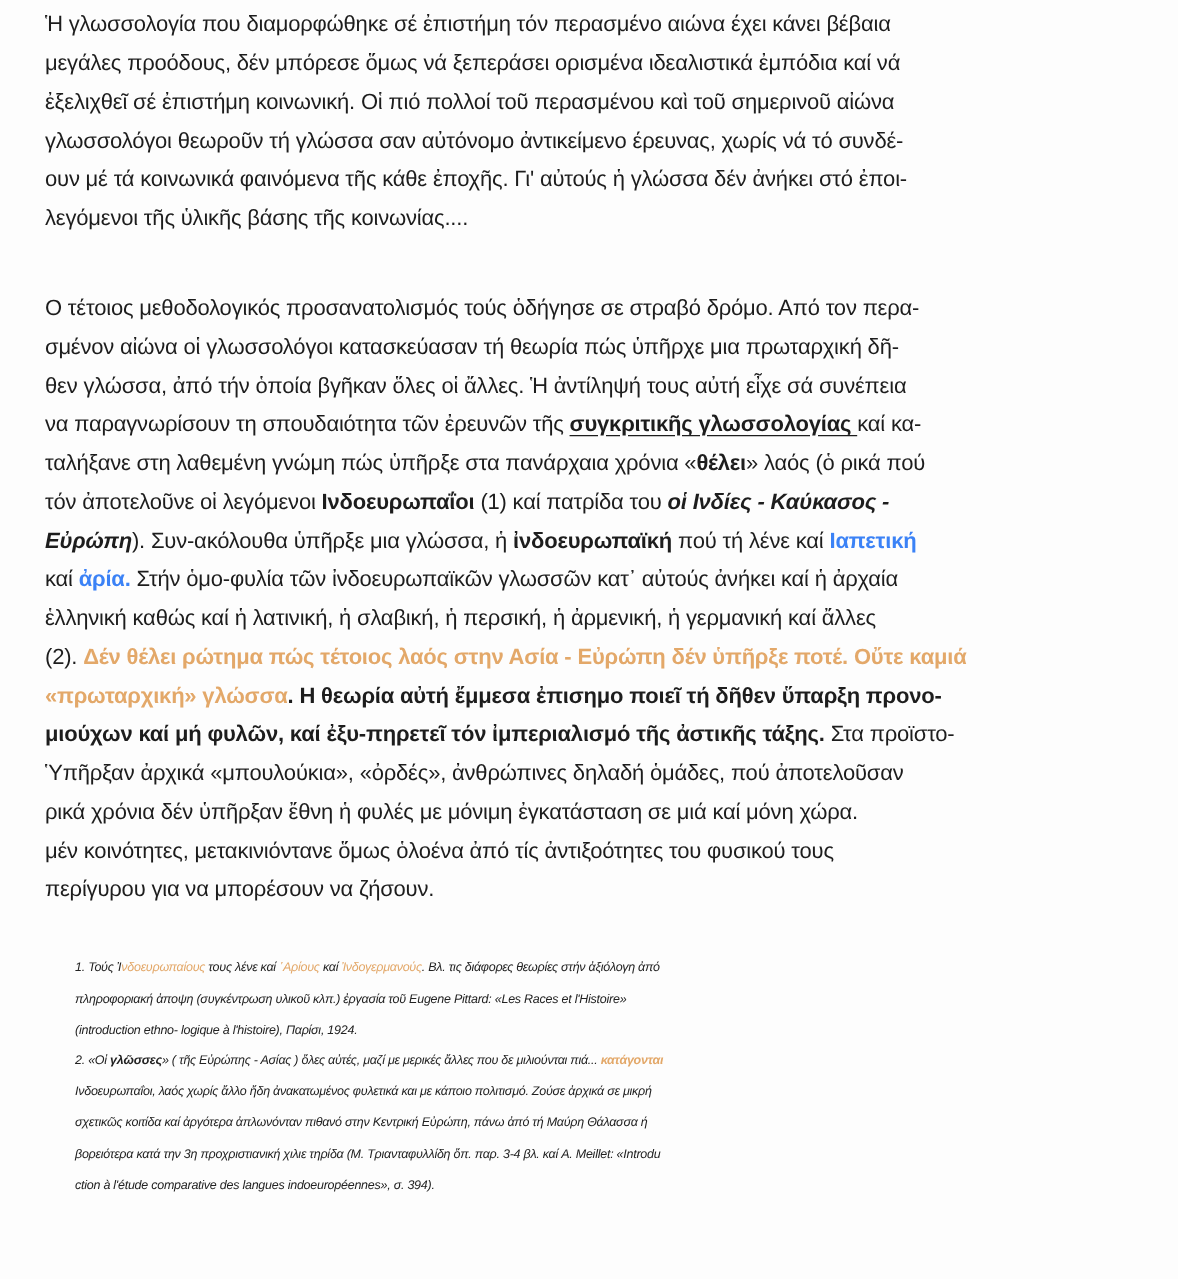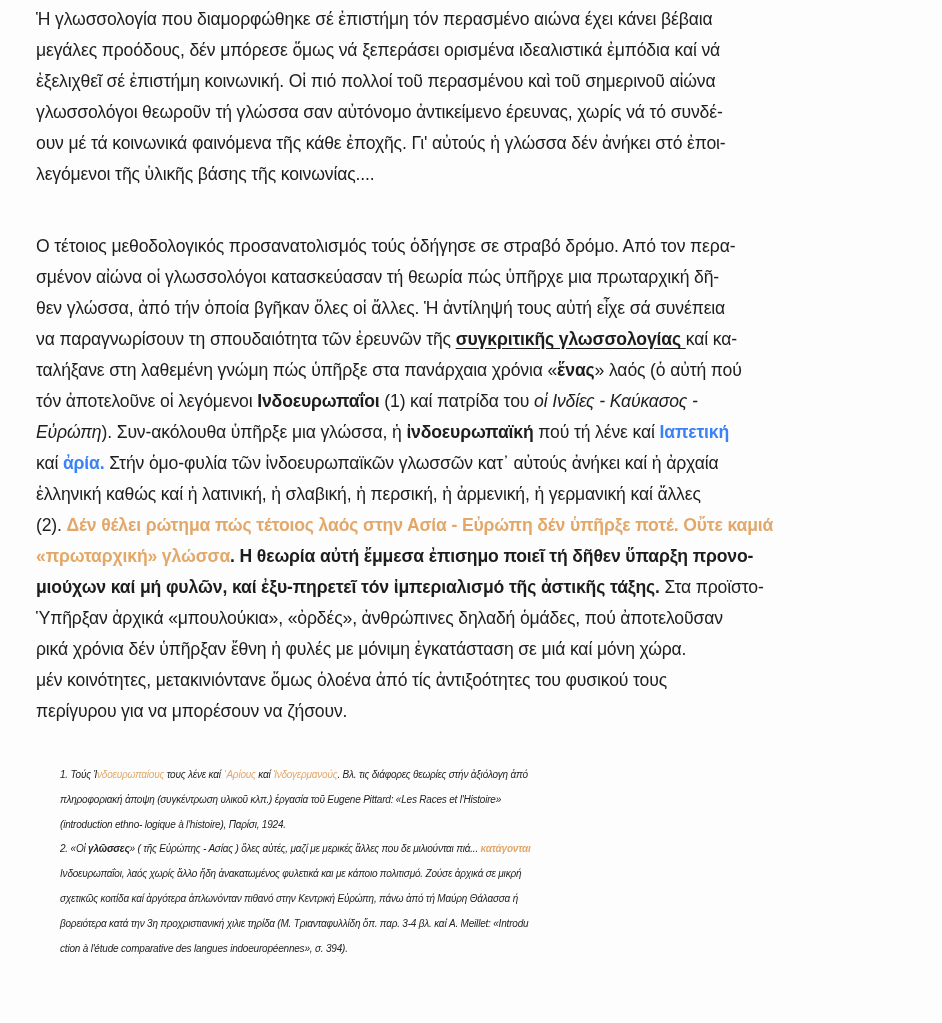--- a/index.html
+++ b/index.html
@@ -18,21 +18,21 @@
   .para .ln { display: block; white-space: nowrap; }
   #p1 { top: 4px; }
   #p2 { top: 231px; }
   .notes {
     position: absolute; left: 60px; top: 763px; width: 880px;
     font-size: 10px; line-height: 24.8px; font-style: italic;
     letter-spacing: -0.2px; color: #222;
   }
   .notes .ln { display: block; white-space: nowrap; }
   b, .b { font-weight: bold; }
-  .bi { font-weight: normal; font-style: italic; margin-top: 20px; }
+  .bi { font-weight: bold; font-style: italic; margin-top: 20px; }
   .u { text-decoration: underline; text-underline-offset: 3px; }
   .orange { color: #e3a869; font-weight: bold; }
   .orange-n { color: #e3a869; }
   .purple { color: #3b82f6; font-weight: bold; }
 </style>
 </head>
 <body>
 
 <div class="page">
 
@@ -43,21 +43,21 @@
     <span class="ln">γλωσσολόγοι θεωροῦν τή γλώσσα σαν αὐτόνομο ἀντικείμενο έρευνας, χωρίς νά τό συνδέ-</span>
     <span class="ln">ουν μέ τά κοινωνικά φαινόμενα τῆς κάθε ἐποχῆς. Γι' αὐτούς ἡ γλώσσα δέν ἀνήκει στό ἐποι-</span>
     <span class="ln">λεγόμενοι τῆς ὑλικῆς βάσης τῆς κοινωνίας....</span>
   </div>
 
   <div class="para" id="p2">
     <span class="ln">Ο τέτοιος μεθοδολογικός προσανατολισμός τούς ὁδήγησε σε στραβό δρόμο. Από τον περα-</span>
     <span class="ln">σμένον αἰώνα οἱ γλωσσολόγοι κατασκεύασαν τή θεωρία πώς ὑπῆρχε μια πρωταρχική δῆ-</span>
     <span class="ln">θεν γλώσσα, ἀπό τήν ὁποία βγῆκαν ὅλες οἱ ἄλλες. Ἡ ἀντίληψή τους αὐτή εἶχε σά συνέπεια</span>
     <span class="ln"><span>να παραγνωρίσουν τη σπουδαιότητα τῶν ἐρευνῶν τῆς </span><span class="b u">συγκριτικῆς γλωσσολογίας </span><span>καί κα-</span></span>
-    <span class="ln"><span>ταλήξανε στη λαθεμένη γνώμη πώς ὑπῆρξε στα πανάρχαια χρόνια «</span><b>ἕνας</b><span>» λαός (ὁ αὐτή πού</span></span>
+    <span class="ln"><span>ταλήξανε στη λαθεμένη γνώμη πώς ὑπῆρξε στα πανάρχαια χρόνια «</span><b>θέλει</b><span>» λαός (ὁ ρικά πού</span></span>
     <span class="ln"><span>τόν ἀποτελοῦνε οἱ λεγόμενοι </span><b>Ινδοευρωπαΐοι</b><span> (1) καί πατρίδα του </span><span class="bi">οἱ Ινδίες - Καύκασος -</span></span>
     <span class="ln"><span class="bi">Εὐρώπη</span><span>). Συν-ακόλουθα ὑπῆρξε μια γλώσσα, ἡ </span><b>ἰνδοευρωπαϊκή</b><span> πού τή λένε καί </span><span class="purple">Ιαπετική</span></span>
     <span class="ln"><span>καί </span><span class="purple">ἀρία.</span><span> Στήν ὁμο-φυλία τῶν ἰνδοευρωπαϊκῶν γλωσσῶν κατ᾿ αὐτούς ἀνήκει καί ἡ ἀρχαία</span></span>
     <span class="ln">ἑλληνική καθώς καί ἡ λατινική, ἡ σλαβική, ἡ περσική, ἡ ἀρμενική, ἡ γερμανική καί ἄλλες</span>
     <span class="ln"><span>(2). </span><span class="orange">Δέν θέλει ρώτημα πώς τέτοιος λαός στην Ασία - Εὐρώπη δέν ὑπῆρξε ποτέ. Οὔτε καμιά</span></span>
     <span class="ln"><span class="orange">«πρωταρχική» γλώσσα</span><b>. Η θεωρία αὐτή ἔμμεσα ἐπισημο ποιεῖ τή δῆθεν ὕπαρξη προνο-</b></span>
     <span class="ln"><b>μιούχων καί μή φυλῶν, καί ἐξυ-πηρετεῖ τόν ἰμπεριαλισμό τῆς ἀστικῆς τάξης.</b><span> Στα προϊστο-</span></span>
     <span class="ln">Ὑπῆρξαν ἀρχικά «μπουλούκια», «ὀρδές», ἀνθρώπινες δηλαδή ὁμάδες, πού ἀποτελοῦσαν</span>
     <span class="ln">ρικά χρόνια δέν ὑπῆρξαν ἔθνη ἡ φυλές με μόνιμη ἐγκατάσταση σε μιά καί μόνη χώρα.</span>
     <span class="ln">μέν κοινότητες, μετακινιόντανε ὅμως ὁλοένα ἀπό τίς ἀντιξοότητες του φυσικού τους</span>

